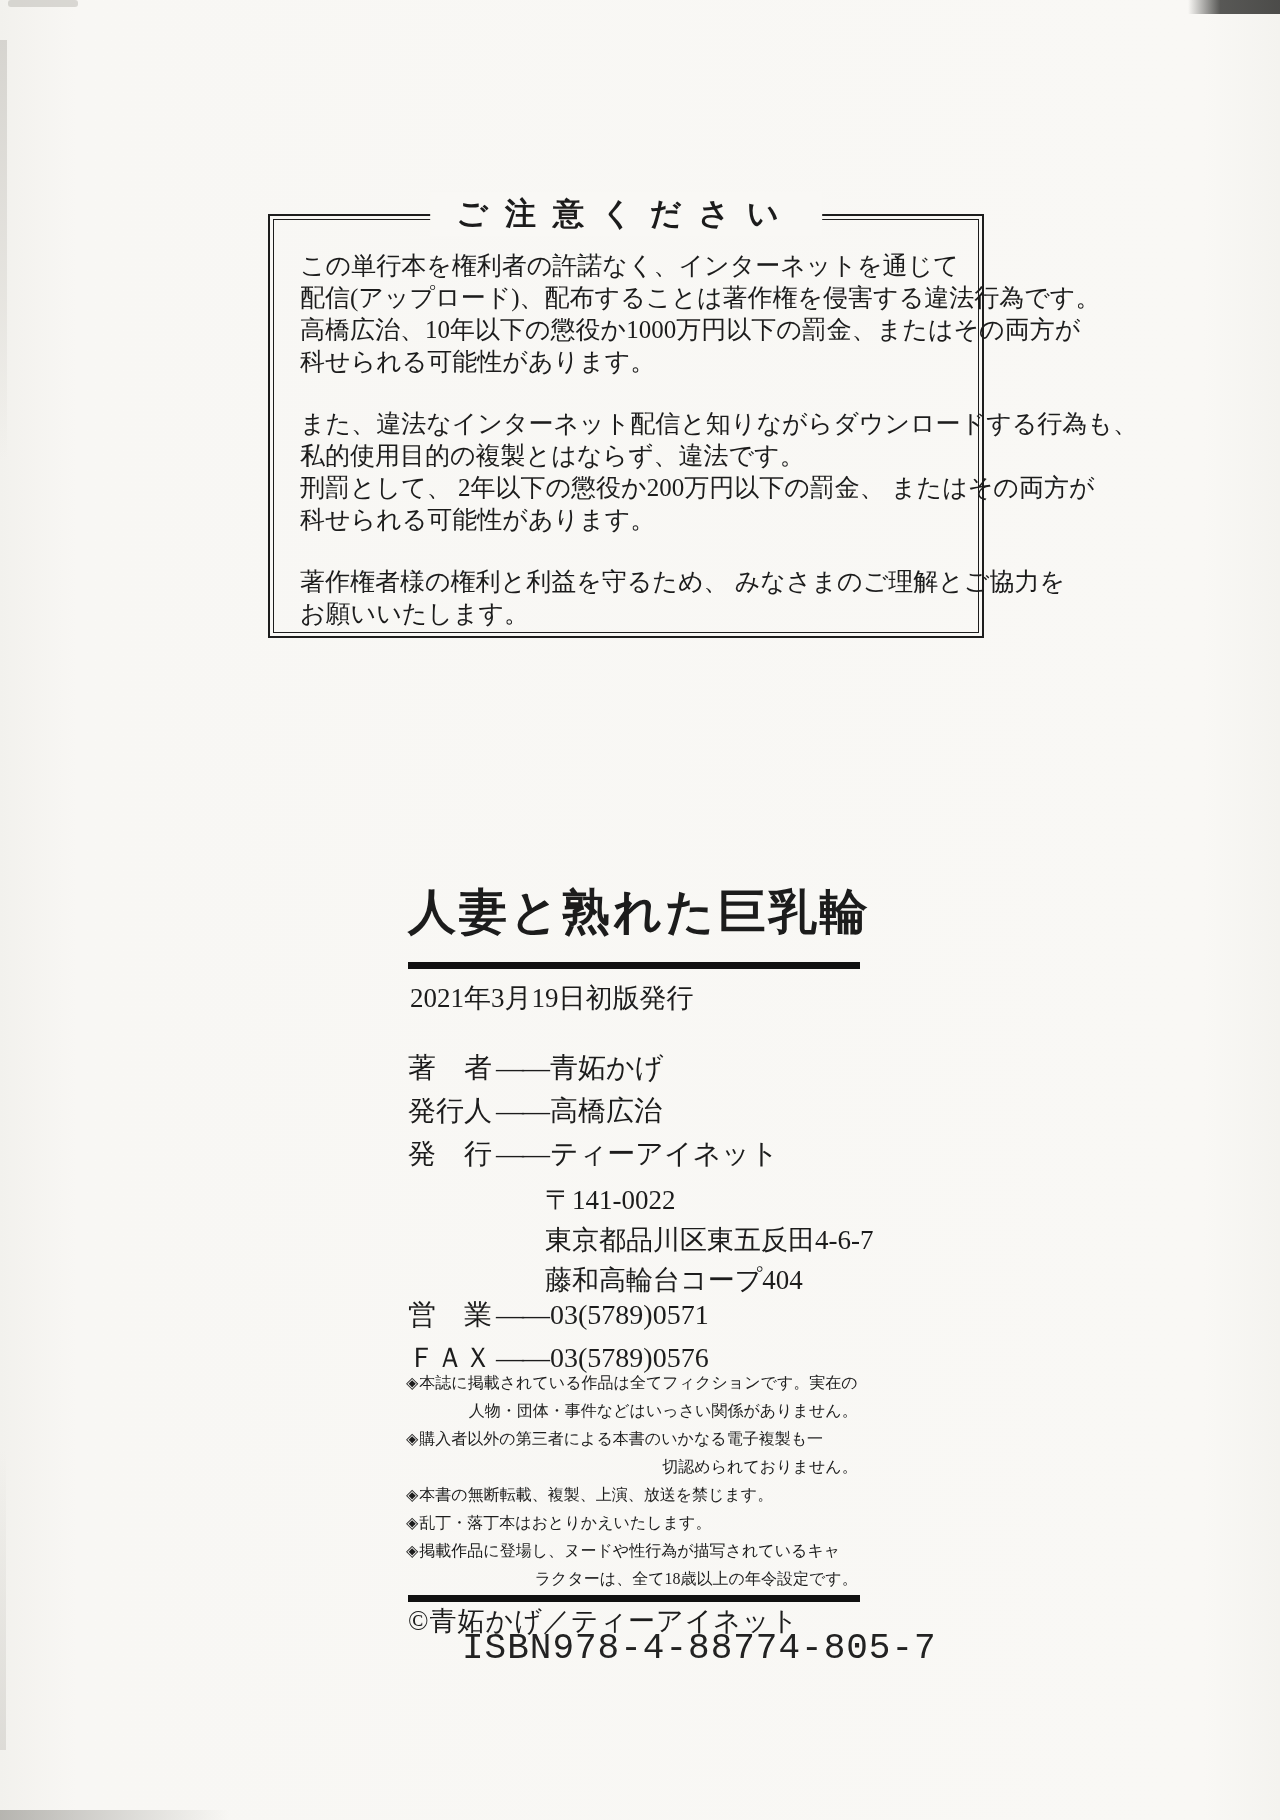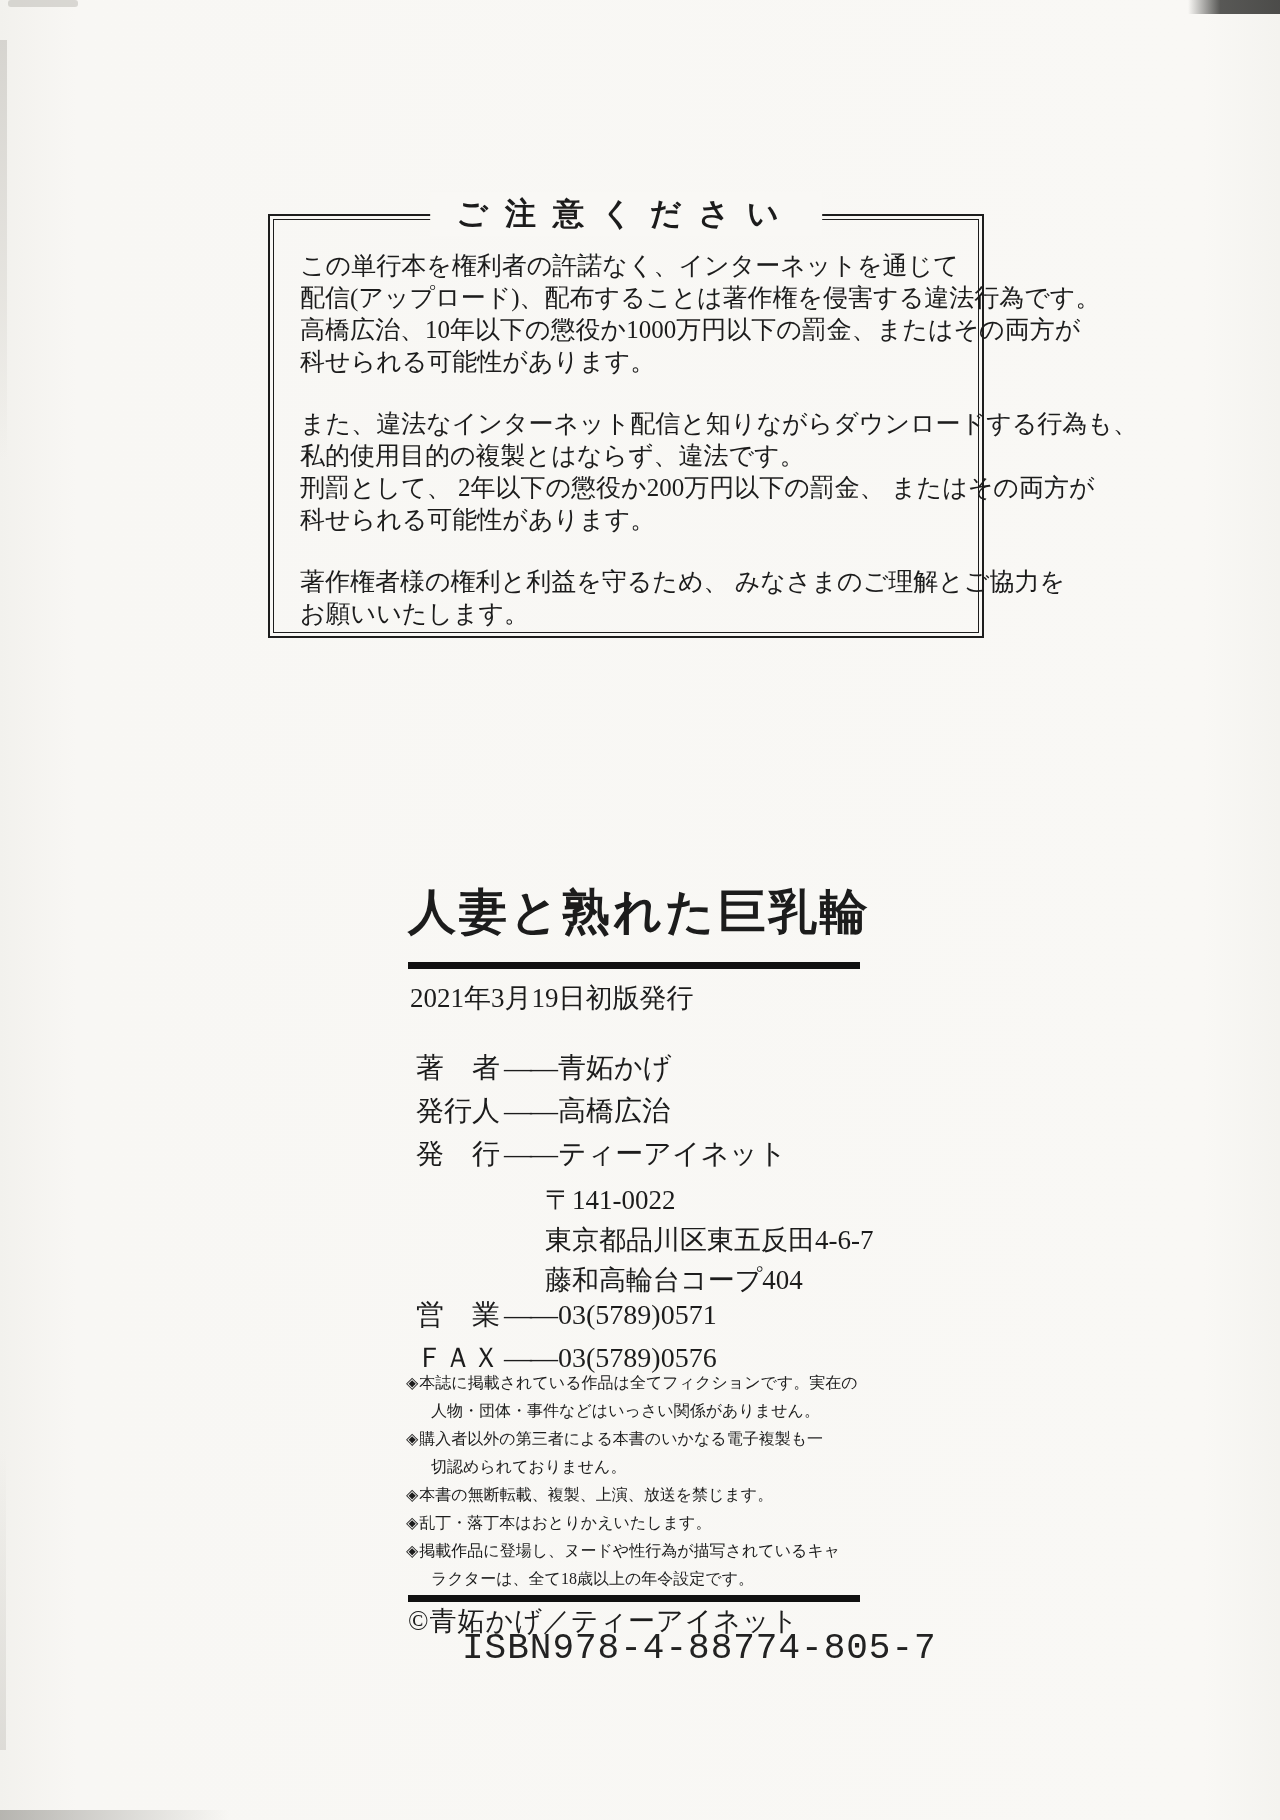--- a/index.html
+++ b/index.html
@@ -55,30 +55,30 @@
   }
   .hrule{position:absolute;left:408px;width:452px;height:7px;background:#111;}
   .rule-top{top:962px;}
   .rule-bottom{top:1595px;}
   .edition-date{
     position:absolute;left:410px;top:980px;
     font-size:27px;white-space:nowrap;
   }
   .fields{position:absolute;left:408px;top:1046px;font-size:28px;line-height:43px;}
   .contacts{position:absolute;left:408px;top:1293px;font-size:28px;line-height:43px;}
-  .field-row{white-space:nowrap;margin-left:8px;}
+  .field-row{white-space:nowrap;}
   .flabel{display:inline-block;min-width:88px;}
   .fdash{letter-spacing:-2px;}
   .fvalue{padding-left:2px;}
   .address{position:absolute;left:545px;top:1180px;font-size:27px;line-height:40px;}
   .addr-line{white-space:nowrap;}
 
   .notes{position:absolute;left:406px;top:1369px;font-size:16px;line-height:28px;}
   .note-line{white-space:nowrap;}
-  .note-line.cont{padding-left:25px;}
+  .note-line.cont{padding-left:25px;text-align:right;}
   .bullet{padding-right:1px;}
 
   .copyright-line{
     position:absolute;left:408px;top:1603px;
     font-size:27px;white-space:nowrap;letter-spacing:1px;text-align:right;
   }
   .isbn-line{
     position:absolute;left:462px;top:1628px;
     font-family:Liberation Mono, monospace;
     font-size:36px;color:#222;white-space:nowrap;letter-spacing:1px;

